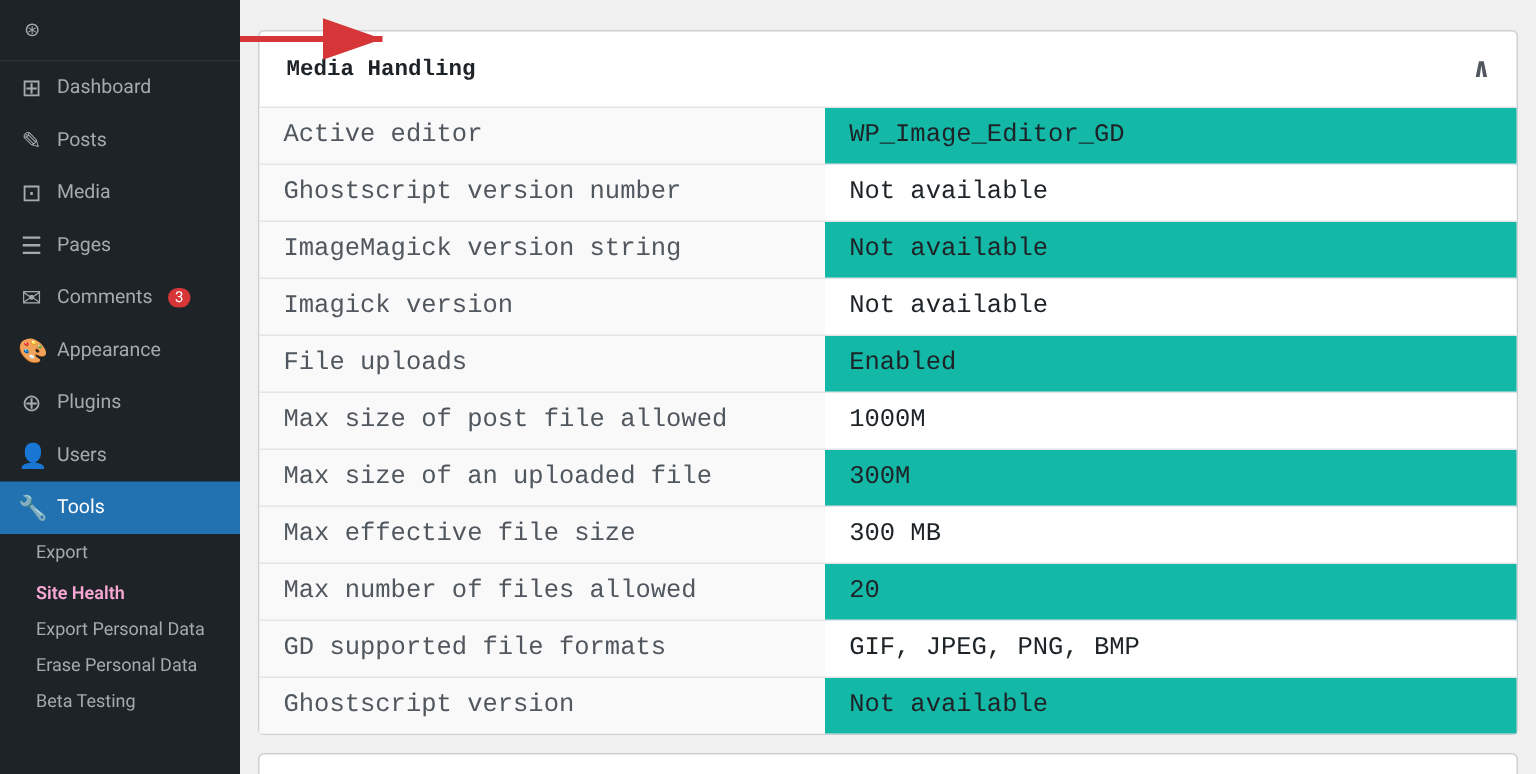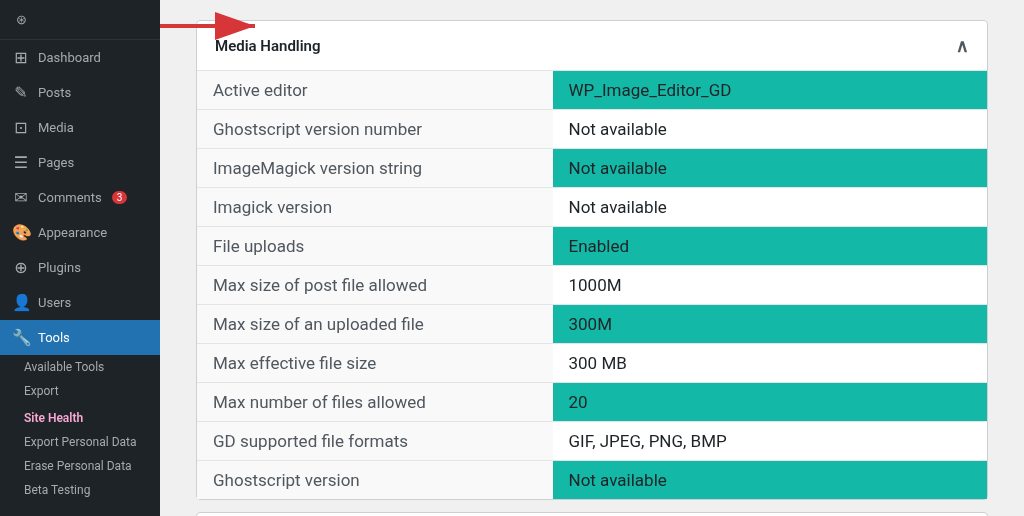--- a/index.html
+++ b/index.html
@@ -54,23 +54,24 @@
     .sidebar-submenu-item.section-header {
       color: #f9a8d4;
       font-weight: 600;
       padding-top: 8px;
       font-size: 12px;
     }
 
     
     .main-content {
       flex: 1;
-      padding: 20px 36px;
+      padding: 20px 12px;
       overflow-y: auto;
       position: relative;
+      font-family: Liberation Mono, monospace;
     }
 
     
     .accordion-section {
       background: #fff;
       border: 1px solid #ccd0d4;
       border-radius: 4px;
       margin-bottom: 12px;
     }
     .accordion-header {
@@ -148,21 +149,20 @@
   <div class="sidebar-item">
     <span class="sidebar-icon">👤</span>
     <span>Users</span>
   </div>
   <div class="sidebar-item active">
     <span class="sidebar-icon">🔧</span>
     <span>Tools</span>
   </div>
 
   <div class="sidebar-submenu">
-    <div class="sidebar-submenu-item">Available Tools</div>
     <div class="sidebar-submenu-item">Export</div>
     <div class="sidebar-submenu-item section-header">Site Health</div>
     <div class="sidebar-submenu-item">Export Personal Data</div>
     <div class="sidebar-submenu-item">Erase Personal Data</div>
     <div class="sidebar-submenu-item">Beta Testing</div>
   </div>
 
 </nav>
 
 <div class="main-content">

